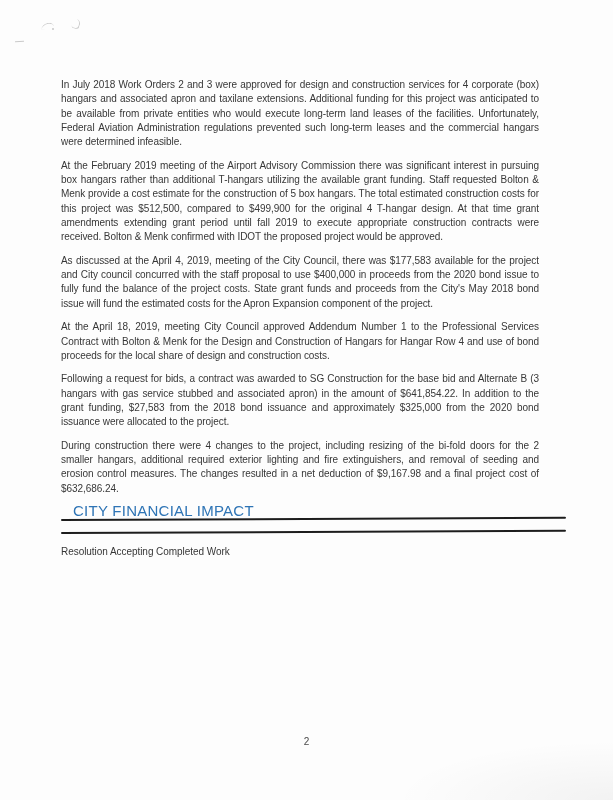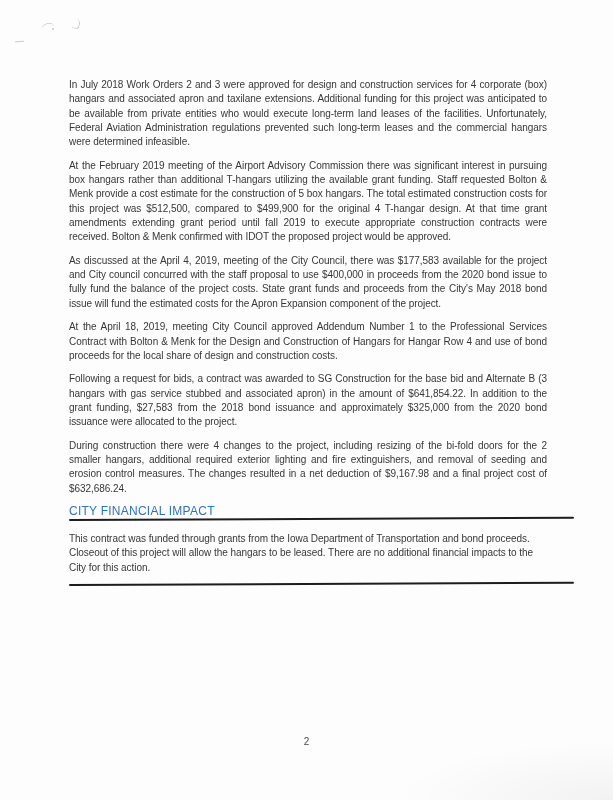--- a/index.html
+++ b/index.html
@@ -10,32 +10,32 @@
     font-family:"Liberation Sans","DejaVu Sans",sans-serif;
     overflow:hidden;
   }
   
   .page::after{
     content:"";position:absolute;right:0;bottom:0;width:220px;height:60px;
     background:radial-gradient(ellipse at 100% 100%, rgba(0,0,0,0.045), rgba(0,0,0,0) 70%);
     pointer-events:none;
   }
   .content{
-    position:absolute;left:69px;top:78px;width:478px;
+    position:absolute;left:61px;top:78px;width:478px;
     color:#373737;
   }
   .para{
     font-size:10px;line-height:14.35px;letter-spacing:-0.05px;
     margin:0 0 9px 0;text-align:justify;
   }
   .para.ragged{text-align:left;}
   .doc-heading{
     color:#2E74B5;
-    font-size:12px;line-height:12px;letter-spacing:0.25px;
-    font-weight:400;margin:1px 0 2px 0;
+    font-size:15px;line-height:12px;letter-spacing:0.25px;
+    font-weight:400;margin:1px 0 2px 12px;
   }
   .rule{
     width:505px;height:2px;background:#1d1d1d;border-radius:1px;
     transform:rotate(-0.25deg);transform-origin:left center;
     margin:0 0 11px 0;
   }
   .attachment-item{
     font-size:10px;line-height:14.35px;letter-spacing:-0.05px;
     margin:3px 0 0 0;text-align:left;
   }
@@ -83,22 +83,22 @@
 
     <p class="para">At the April 18, 2019, meeting City Council approved Addendum Number 1 to the Professional Services Contract with Bolton &amp; Menk for the Design and Construction of Hangars for Hangar Row 4 and use of bond proceeds for the local share of design and construction costs.</p>
 
     <p class="para">Following a request for bids, a contract was awarded to SG Construction for the base bid and Alternate B (3 hangars with gas service stubbed and associated apron) in the amount of $641,854.22. In addition to the grant funding, $27,583 from the 2018 bond issuance and approximately $325,000 from the 2020 bond issuance were allocated to the project.</p>
 
     <p class="para">During construction there were 4 changes to the project, including resizing of the bi-fold doors for the 2 smaller hangars, additional required exterior lighting and fire extinguishers, and removal of seeding and erosion control measures. The changes resulted in a net deduction of $9,167.98 and a final project cost of $632,686.24.</p>
 
     <div class="doc-heading">CITY FINANCIAL IMPACT</div>
     <div class="rule"></div>
 
-    <p class="para ragged">This contract was funded through grants from the Iowa Department of Transportation and bond proceeds. Closeout of this project will allow the hangars to be leased. There are no additional financial impacts to the City for this action.</p>
 
     <div class="rule"></div>
 
+    <p class="attachment-item">Resolution Accepting Completed Work</p>
 
   </div>
 
   <div class="page-number">2</div>
 
 </div>
 
 </body></html>

